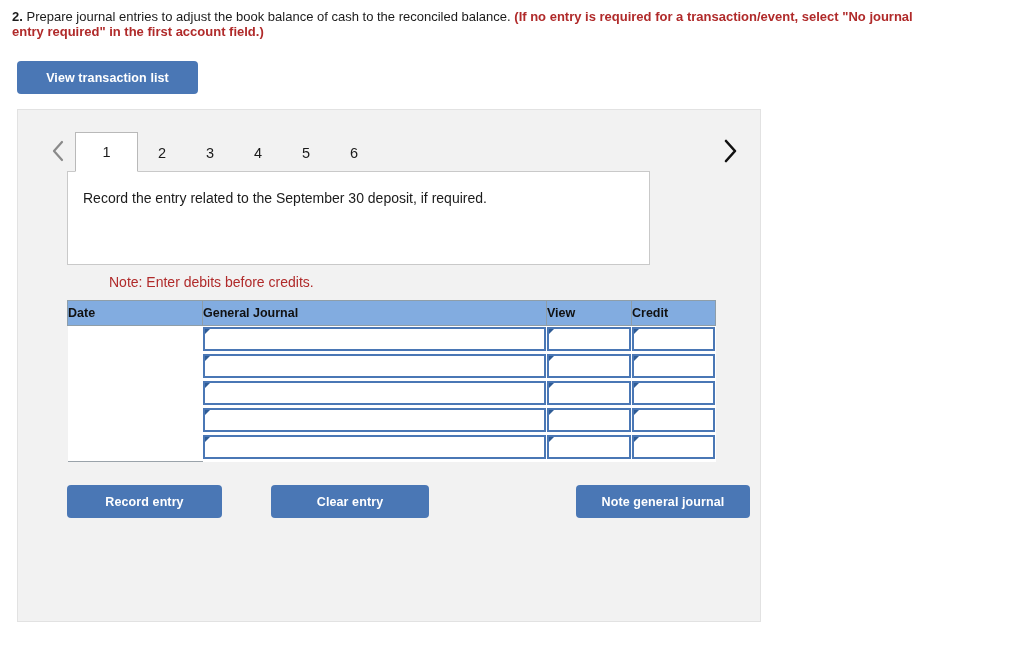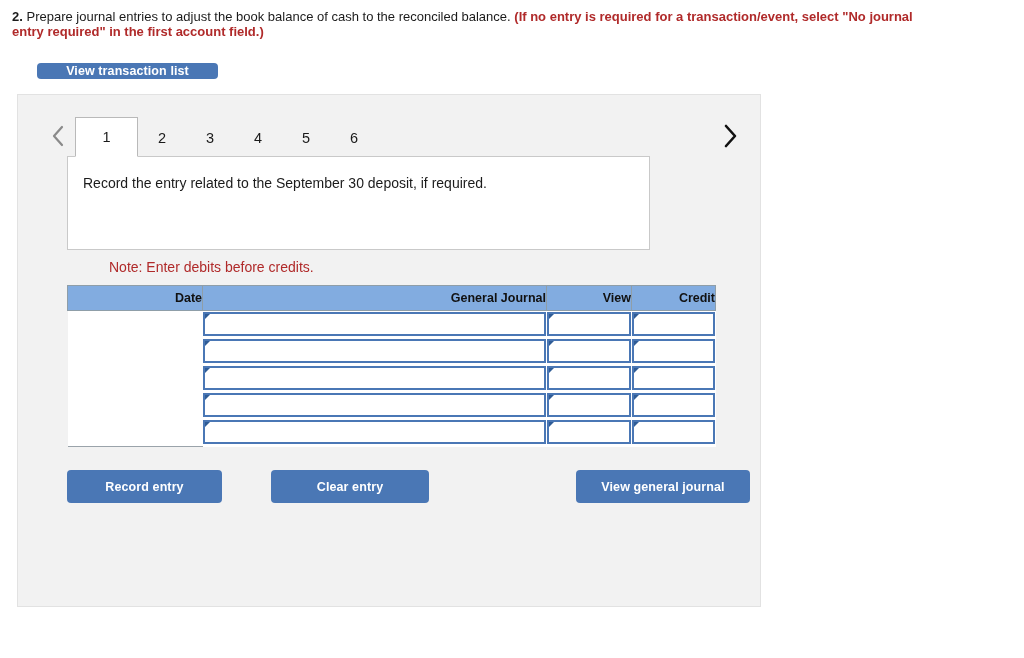--- a/index.html
+++ b/index.html
@@ -44,22 +44,21 @@
     border-radius: 4px;
     cursor: pointer;
     font-family: "Liberation Sans", sans-serif;
     letter-spacing: 0.1px;
   }
   .transaction-btn-wrap {
     margin: 22px 0 0 17px;
   }
   .btn-transaction {
     width: 181px;
-    height: 16px;
-    margin-left: 20px;
+    height: 33px;
   }
 
   
   .panel {
     margin: 15px 0 0 17px;
     width: 744px;
     height: 513px;
     background: #f2f2f2;
     border: 1px solid #e2e2e2;
     box-sizing: border-box;
@@ -154,21 +153,21 @@
     border-collapse: collapse;
     table-layout: fixed;
   }
   .jtable th {
     background: #82ace0;
     border: 1px solid #8f9ea8;
     height: 24px;
     font-size: 12.5px;
     font-weight: bold;
     color: #111111;
-    text-align: right;
+    text-align: left;
     padding: 0;
   }
   .col-date  { width: 135px; }
   .col-gj    { width: 344px; }
   .col-debit { width: 85px; }
   .col-credit{ width: 84px; }
 
   .jtable td {
     padding: 0;
     height: 27px;
@@ -366,16 +365,16 @@
         <td class="td-input">
           <div class="cellbox"></div>
         </td>
       </tr>
     </tbody>
   </table>
 
   <div class="btn-row">
     <button class="btn btn-record">Record entry</button>
     <button class="btn btn-clear">Clear entry</button>
-    <button class="btn btn-viewjournal">View general journal</button>
+    <button class="btn btn-viewjournal">Note general journal</button>
   </div>
 
 </div>
 
 </body></html>

